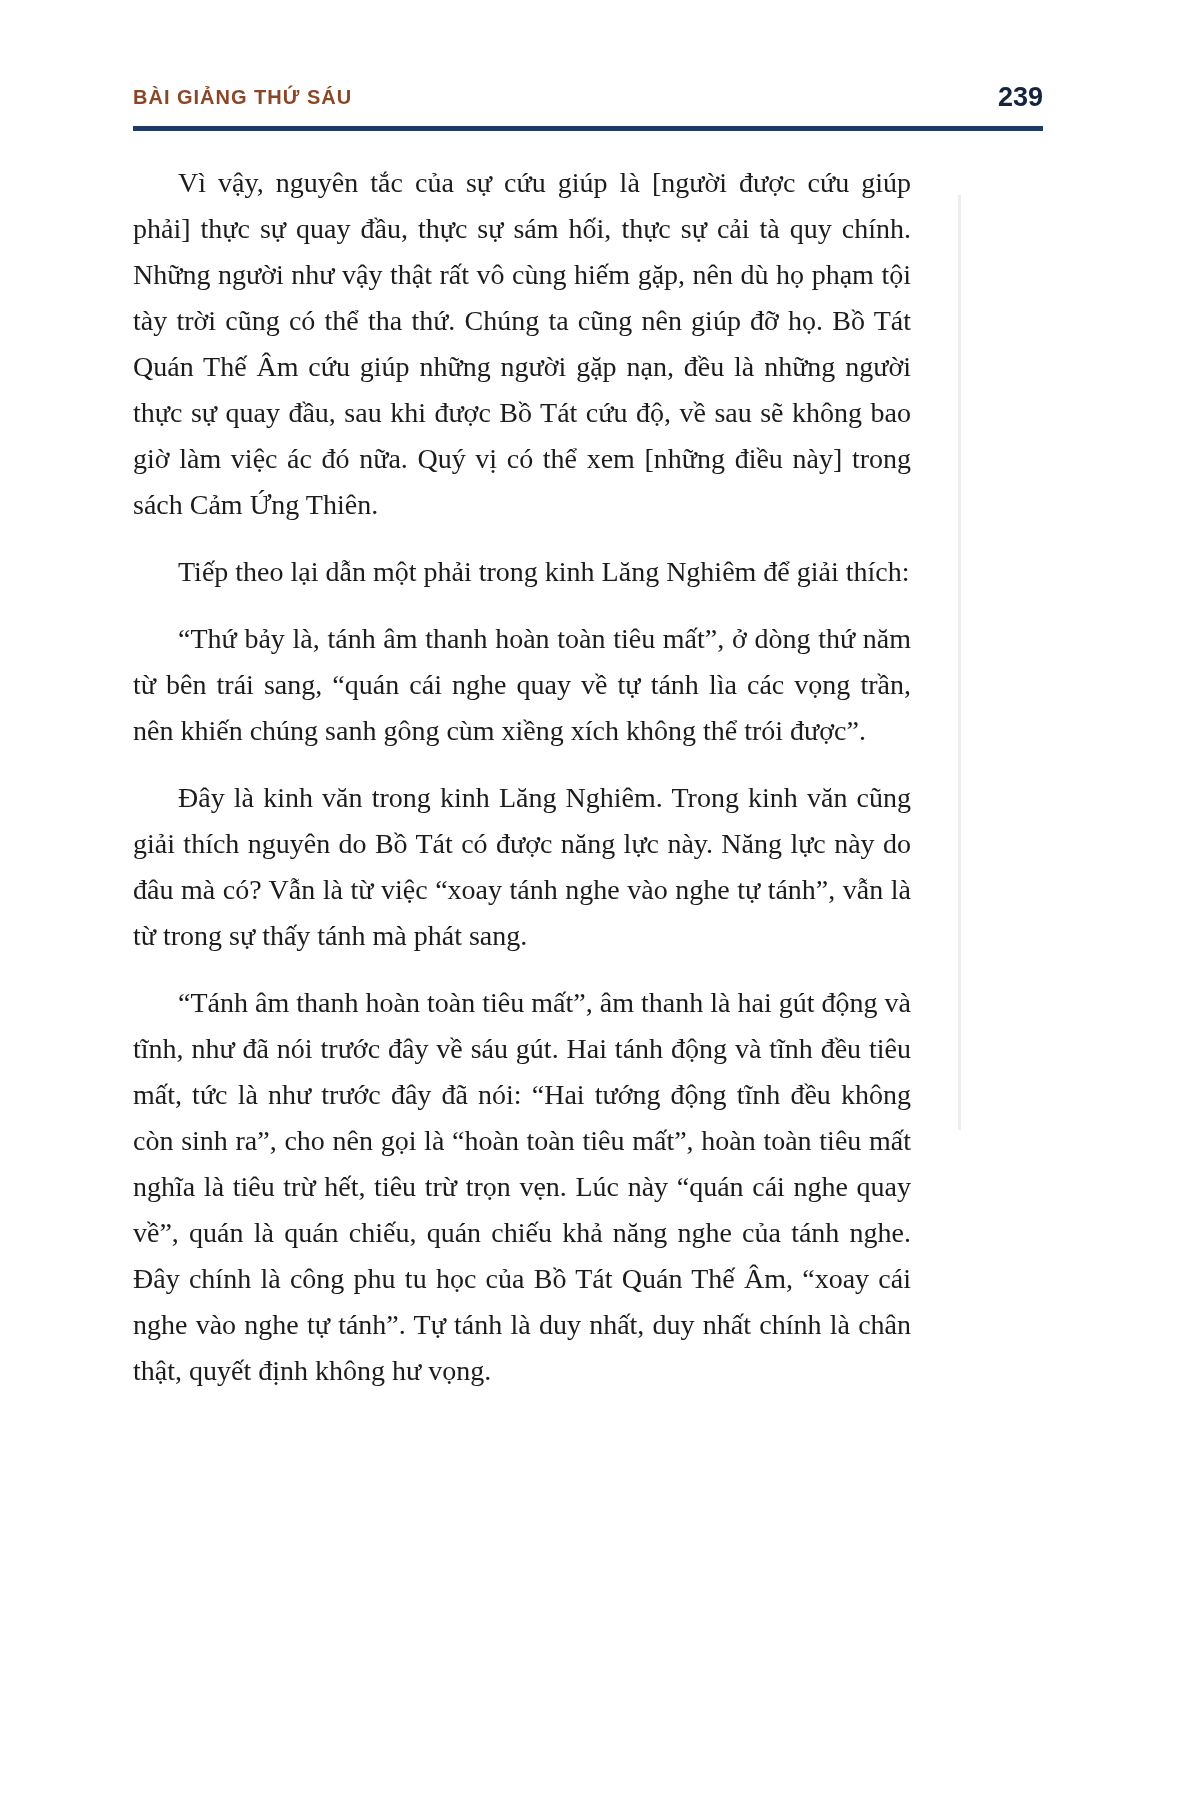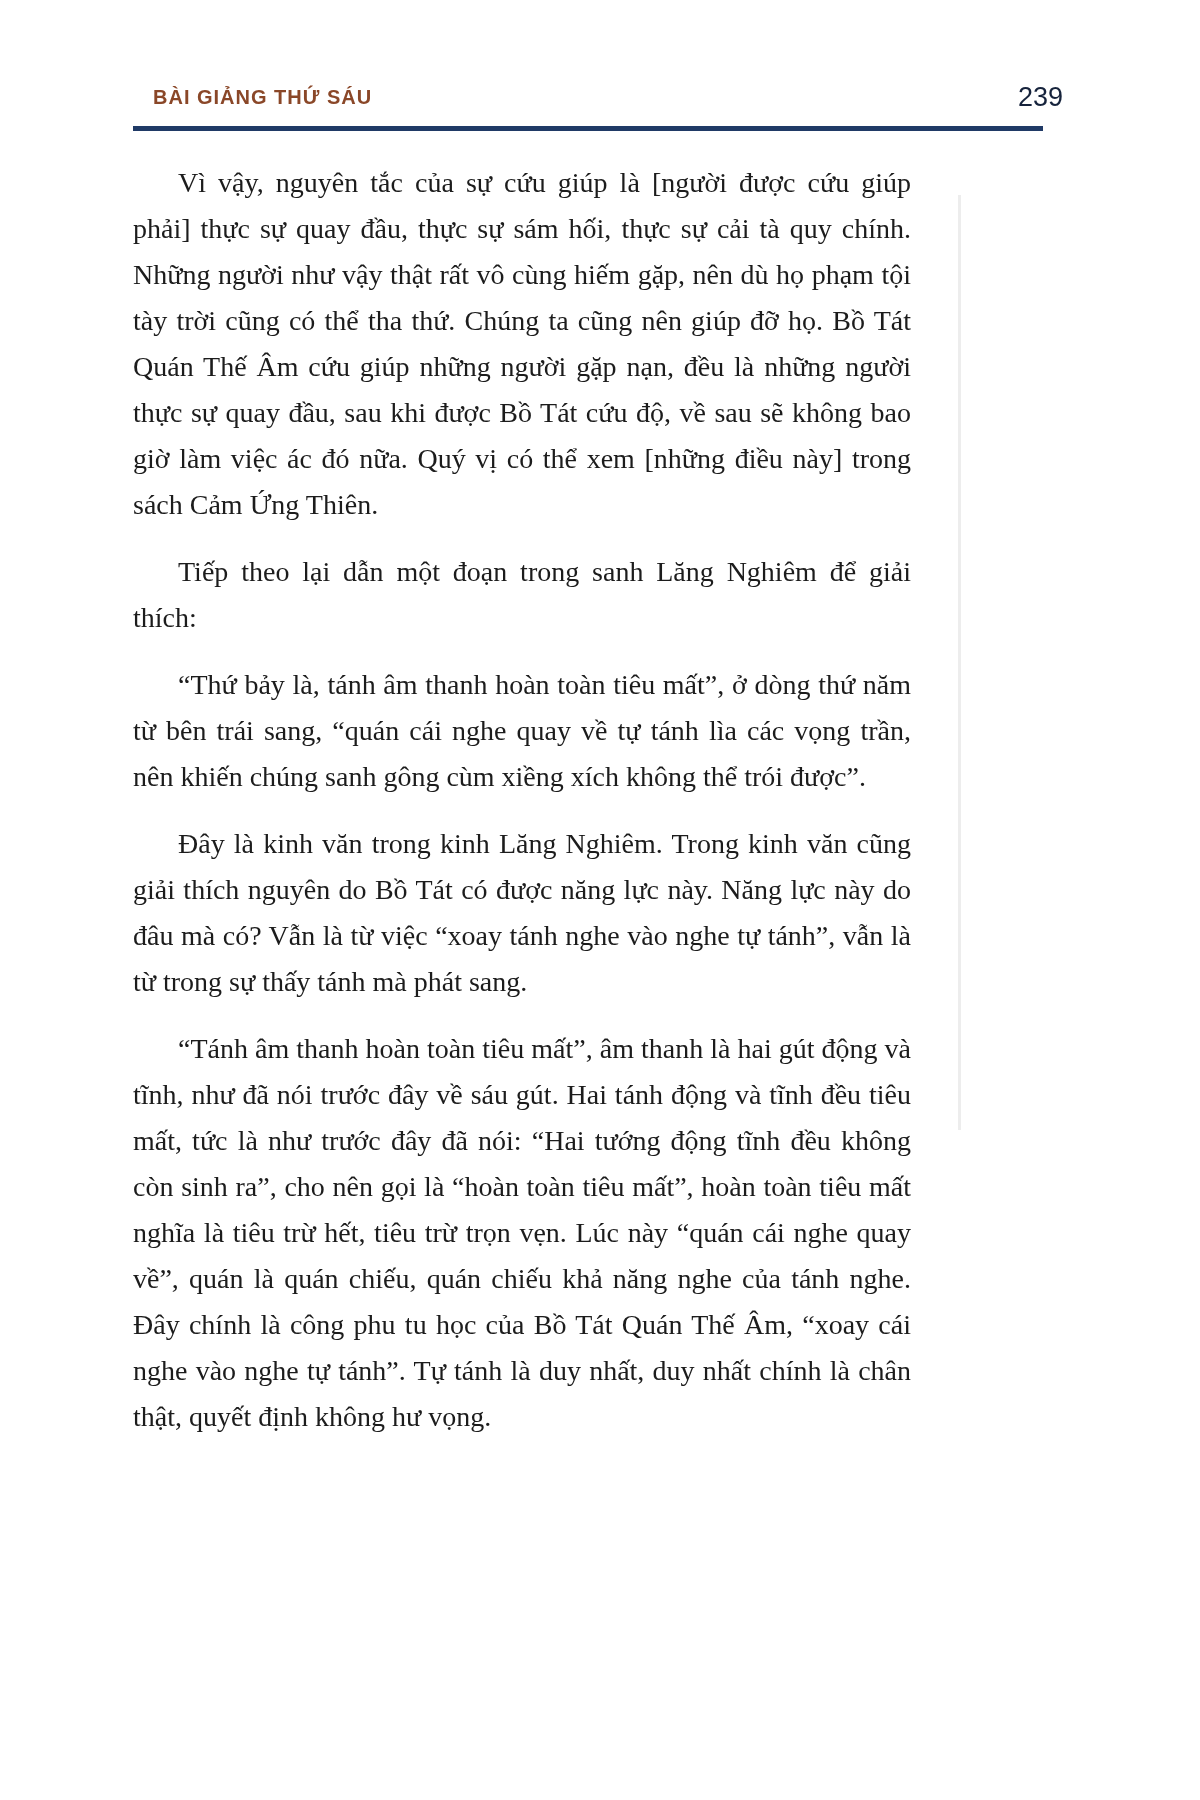--- a/index.html
+++ b/index.html
@@ -19,34 +19,33 @@
     overflow:hidden;
   }
   .header{
     position:absolute;
     left:133px;
     top:84px;
     width:910px;
     display:flex;
     justify-content:space-between;
     align-items:flex-end;
-    margin-left:20px;
   }
   .header-title{
     font-family:"Liberation Sans","DejaVu Sans",sans-serif;
     font-weight:700;
     font-size:20px;
     letter-spacing:1px;
     color:var(--header-text,#8a4728);
     line-height:1;
     padding-bottom:6px;
   }
   .page-number{
     font-family:"Liberation Sans","DejaVu Sans",sans-serif;
-    font-weight:400;
+    font-weight:700;
     font-size:27px;
     color:var(--page-number,#16233c);
     line-height:1;
     padding-bottom:2px;
   }
   .rule{
     position:absolute;
     left:133px;
     top:126px;
     width:910px;
@@ -86,19 +85,19 @@
     <span class="header-title">BÀI GIẢNG THỨ SÁU</span>
     <span class="page-number">239</span>
   </div>
 
   <div class="rule"></div>
 
   <div class="scan-edge"></div>
 
   <div class="body-text">
     <p>Vì vậy, nguyên tắc của sự cứu giúp là [người được cứu giúp phải] thực sự quay đầu, thực sự sám hối, thực sự cải tà quy chính. Những người như vậy thật rất vô cùng hiếm gặp, nên dù họ phạm tội tày trời cũng có thể tha thứ. Chúng ta cũng nên giúp đỡ họ. Bồ Tát Quán Thế Âm cứu giúp những người gặp nạn, đều là những người thực sự quay đầu, sau khi được Bồ Tát cứu độ, về sau sẽ không bao giờ làm việc ác đó nữa. Quý vị có thể xem [những điều này] trong sách Cảm Ứng Thiên.</p>
-    <p>Tiếp theo lại dẫn một đoạn trong sanh Lăng Nghiêm để giải thích:</p>
+    <p>Tiếp theo lại dẫn một phải trong kinh Lăng Nghiêm để giải thích:</p>
     <p>“Thứ bảy là, tánh âm thanh hoàn toàn tiêu mất”, ở dòng thứ năm từ bên trái sang, “quán cái nghe quay về tự tánh lìa các vọng trần, nên khiến chúng sanh gông cùm xiềng xích không thể trói được”.</p>
     <p>Đây là kinh văn trong kinh Lăng Nghiêm. Trong kinh văn cũng giải thích nguyên do Bồ Tát có được năng lực này. Năng lực này do đâu mà có? Vẫn là từ việc “xoay tánh nghe vào nghe tự tánh”, vẫn là từ trong sự thấy tánh mà phát sang.</p>
     <p>“Tánh âm thanh hoàn toàn tiêu mất”, âm thanh là hai gút động và tĩnh, như đã nói trước đây về sáu gút. Hai tánh động và tĩnh đều tiêu mất, tức là như trước đây đã nói: “Hai tướng động tĩnh đều không còn sinh ra”, cho nên gọi là “hoàn toàn tiêu mất”, hoàn toàn tiêu mất nghĩa là tiêu trừ hết, tiêu trừ trọn vẹn. Lúc này “quán cái nghe quay về”, quán là quán chiếu, quán chiếu khả năng nghe của tánh nghe. Đây chính là công phu tu học của Bồ Tát Quán Thế Âm, “xoay cái nghe vào nghe tự tánh”. Tự tánh là duy nhất, duy nhất chính là chân thật, quyết định không hư vọng.</p>
   </div>
 
 </div>
 
 </body></html>

